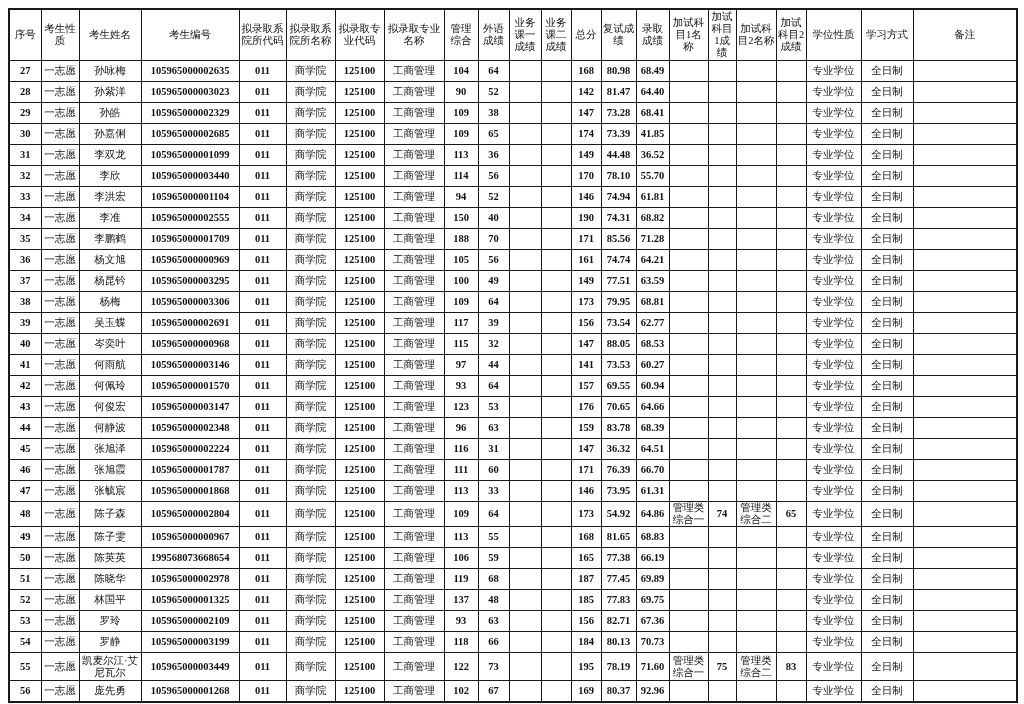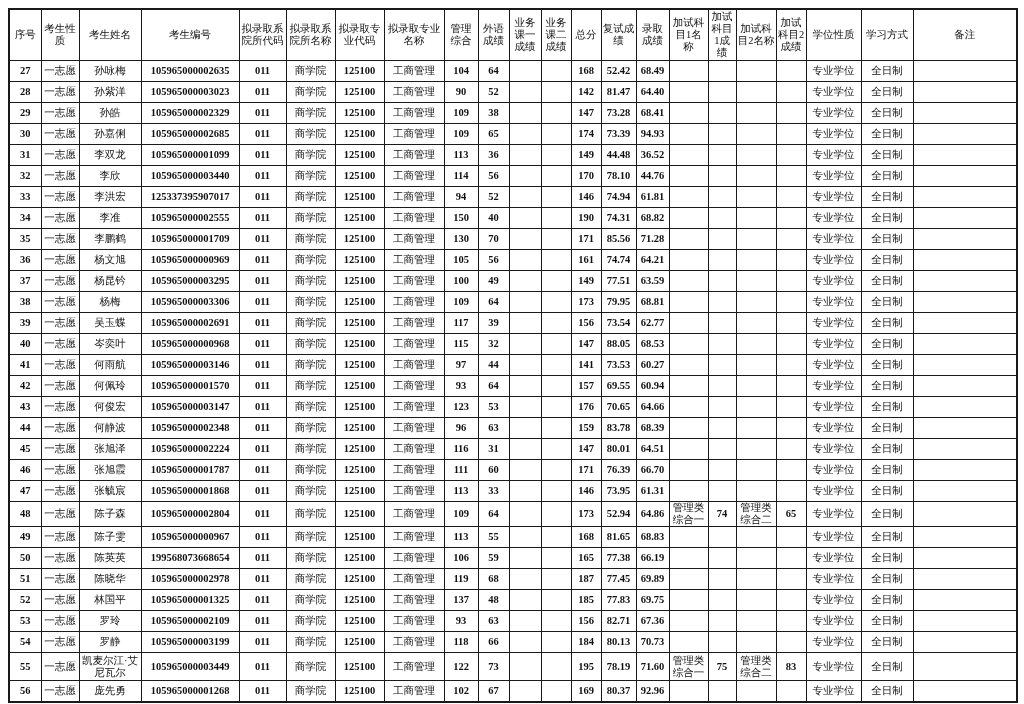--- a/index.html
+++ b/index.html
@@ -113,21 +113,21 @@
           <td class="num">105965000002635</td>
           <td class="num">011</td>
           <td>商学院</td>
           <td class="num">125100</td>
           <td>工商管理</td>
           <td class="num">104</td>
           <td class="num">64</td>
           <td class="num"></td>
           <td class="num"></td>
           <td class="num">168</td>
-          <td class="num">52.42</td>
+          <td class="num">80.98</td>
           <td class="num">68.49</td>
           <td></td>
           <td class="num"></td>
           <td></td>
           <td class="num"></td>
           <td>专业学位</td>
           <td>全日制</td>
           <td></td>
         </tr>
         <tr>
@@ -186,21 +186,21 @@
           <td class="num">011</td>
           <td>商学院</td>
           <td class="num">125100</td>
           <td>工商管理</td>
           <td class="num">109</td>
           <td class="num">65</td>
           <td class="num"></td>
           <td class="num"></td>
           <td class="num">174</td>
           <td class="num">73.39</td>
-          <td class="num">94.93</td>
+          <td class="num">41.85</td>
           <td></td>
           <td class="num"></td>
           <td></td>
           <td class="num"></td>
           <td>专业学位</td>
           <td>全日制</td>
           <td></td>
         </tr>
         <tr>
           <td class="num">31</td>
@@ -234,34 +234,34 @@
           <td class="num">011</td>
           <td>商学院</td>
           <td class="num">125100</td>
           <td>工商管理</td>
           <td class="num">114</td>
           <td class="num">56</td>
           <td class="num"></td>
           <td class="num"></td>
           <td class="num">170</td>
           <td class="num">78.10</td>
-          <td class="num">44.76</td>
+          <td class="num">55.70</td>
           <td></td>
           <td class="num"></td>
           <td></td>
           <td class="num"></td>
           <td>专业学位</td>
           <td>全日制</td>
           <td></td>
         </tr>
         <tr>
           <td class="num">33</td>
           <td>一志愿</td>
           <td>李洪宏</td>
-          <td class="num">125337395907017</td>
+          <td class="num">105965000001104</td>
           <td class="num">011</td>
           <td>商学院</td>
           <td class="num">125100</td>
           <td>工商管理</td>
           <td class="num">94</td>
           <td class="num">52</td>
           <td class="num"></td>
           <td class="num"></td>
           <td class="num">146</td>
           <td class="num">74.94</td>
@@ -300,21 +300,21 @@
         </tr>
         <tr>
           <td class="num">35</td>
           <td>一志愿</td>
           <td>李鹏鹤</td>
           <td class="num">105965000001709</td>
           <td class="num">011</td>
           <td>商学院</td>
           <td class="num">125100</td>
           <td>工商管理</td>
-          <td class="num">130</td>
+          <td class="num">188</td>
           <td class="num">70</td>
           <td class="num"></td>
           <td class="num"></td>
           <td class="num">171</td>
           <td class="num">85.56</td>
           <td class="num">71.28</td>
           <td></td>
           <td class="num"></td>
           <td></td>
           <td class="num"></td>
@@ -545,21 +545,21 @@
           <td class="num">105965000002224</td>
           <td class="num">011</td>
           <td>商学院</td>
           <td class="num">125100</td>
           <td>工商管理</td>
           <td class="num">116</td>
           <td class="num">31</td>
           <td class="num"></td>
           <td class="num"></td>
           <td class="num">147</td>
-          <td class="num">80.01</td>
+          <td class="num">36.32</td>
           <td class="num">64.51</td>
           <td></td>
           <td class="num"></td>
           <td></td>
           <td class="num"></td>
           <td>专业学位</td>
           <td>全日制</td>
           <td></td>
         </tr>
         <tr>
@@ -617,21 +617,21 @@
           <td class="num">105965000002804</td>
           <td class="num">011</td>
           <td>商学院</td>
           <td class="num">125100</td>
           <td>工商管理</td>
           <td class="num">109</td>
           <td class="num">64</td>
           <td class="num"></td>
           <td class="num"></td>
           <td class="num">173</td>
-          <td class="num">52.94</td>
+          <td class="num">54.92</td>
           <td class="num">64.86</td>
           <td>管理类综合一</td>
           <td class="num">74</td>
           <td>管理类综合二</td>
           <td class="num">65</td>
           <td>专业学位</td>
           <td>全日制</td>
           <td></td>
         </tr>
         <tr>

